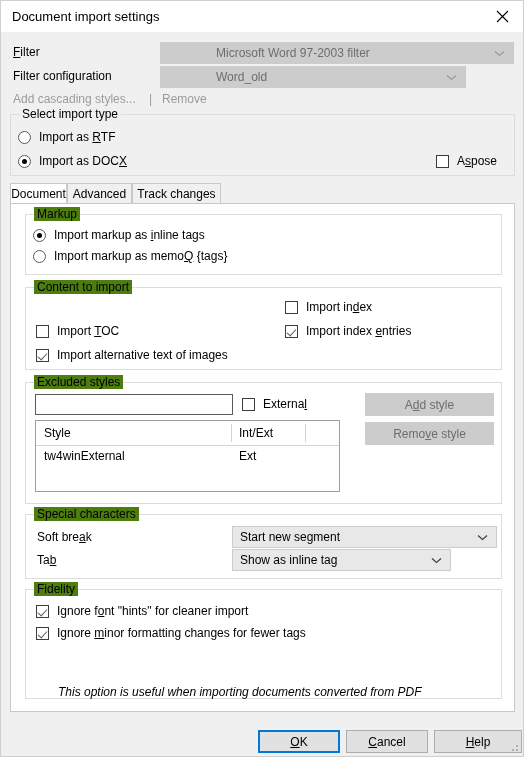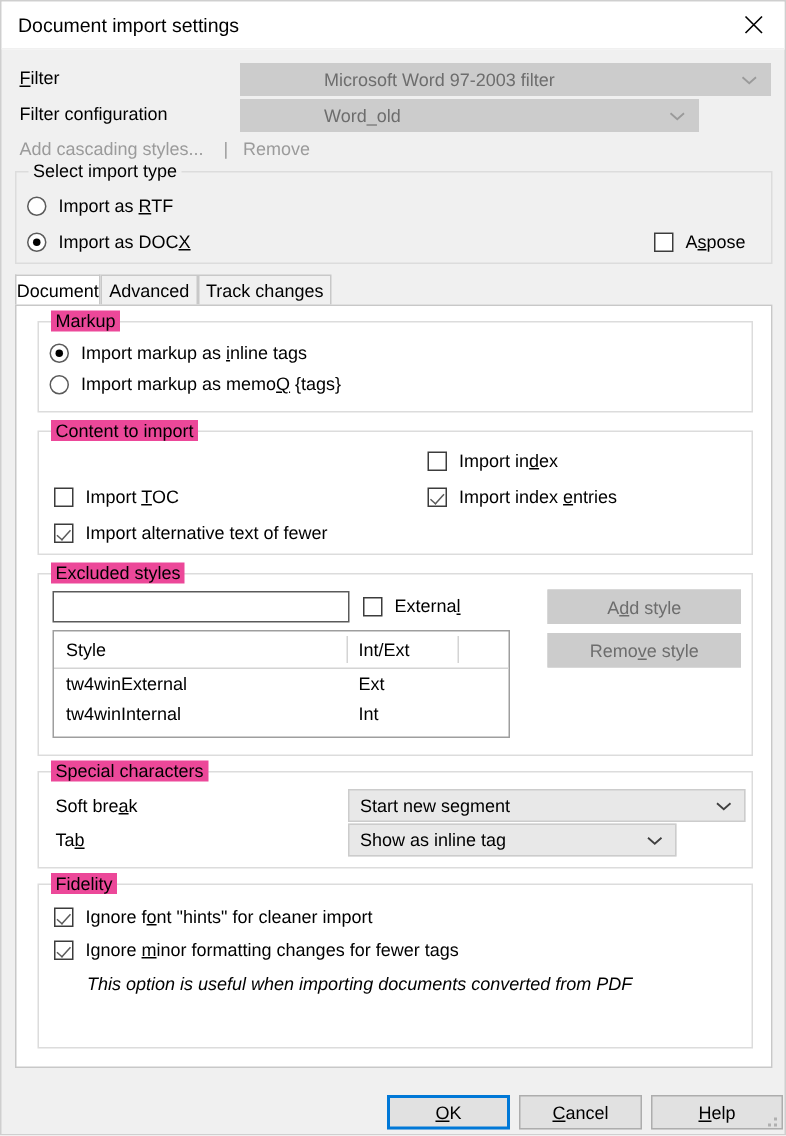--- a/index.html
+++ b/index.html
@@ -99,21 +99,21 @@
   .group > .glabel {
     position: absolute;
     top: -8px;
     left: 8px;
     background: #f0f0f0;
     padding: 0 3px;
     font-size: 12px;
     color: #000000;
     white-space: nowrap;
   }
-  .group.on-white > .glabel { background: #ec4899; }
+  .group.on-white > .glabel { background: #4d7c0f; }
 
   
   .ctl {
     position: absolute;
     display: flex;
     align-items: center;
     white-space: nowrap;
   }
   .ctl .cap {
     font-size: 12px;
@@ -266,20 +266,21 @@
   .btn.default {
     border: 2px solid #0078d7;
   }
 
   .note {
     position: absolute;
     font-size: 12px;
     font-style: italic;
     color: #000000;
     white-space: nowrap;
+    margin-top: 36px;
   }
   .sep-pipe {
     position: absolute;
     font-size: 12px;
     color: #9b9b9b;
   }
   .grip {
     position: absolute;
     right: 3px; bottom: 3px;
     width: 12px; height: 12px;
@@ -368,21 +369,21 @@
 
     <div class="group on-white" style="left:14px; top:83px; width:477px; height:83px;">
       <div class="glabel">Content to import</div>
 
       <div class="ctl" style="left:10px; top:36px;">
         <span class="check"></span>
         <span class="cap">Import <u class="acc">T</u>OC</span>
       </div>
       <div class="ctl" style="left:10px; top:60px;">
         <span class="check checked"></span>
-        <span class="cap">Import alternative text of fewer</span>
+        <span class="cap">Import alternative text of images</span>
       </div>
 
       <div class="ctl" style="left:259px; top:12px;">
         <span class="check"></span>
         <span class="cap">Import in<u class="acc">d</u>ex</span>
       </div>
       <div class="ctl" style="left:259px; top:36px;">
         <span class="check checked"></span>
         <span class="cap">Import index <u class="acc">e</u>ntries</span>
       </div>
@@ -409,24 +410,20 @@
         <div class="lv-head">
           <div class="hcell" style="left:0px; width:195px;">Style</div>
           <div class="hsep" style="left:195px;"></div>
           <div class="hcell" style="left:195px; width:74px;">Int/Ext</div>
           <div class="hsep" style="left:269px;"></div>
         </div>
         <div class="lv-row">
           <div class="cell" style="left:0px; width:195px;">tw4winExternal</div>
           <div class="cell" style="left:195px; width:74px;">Ext</div>
         </div>
-        <div class="lv-row">
-          <div class="cell" style="left:0px; width:195px;">tw4winInternal</div>
-          <div class="cell" style="left:195px; width:74px;">Int</div>
-        </div>
       </div>
     </div>
 
     <div class="group on-white" style="left:14px; top:310px; width:477px; height:65px;">
       <div class="glabel">Special characters</div>
 
       <div class="lbl" style="left:11px; top:15px;">Soft bre<u class="acc">a</u>k</div>
       <div class="combo" style="left:206px; top:11px; width:265px;">
         <div class="val">Start new segment</div>
         <div class="arrow">

